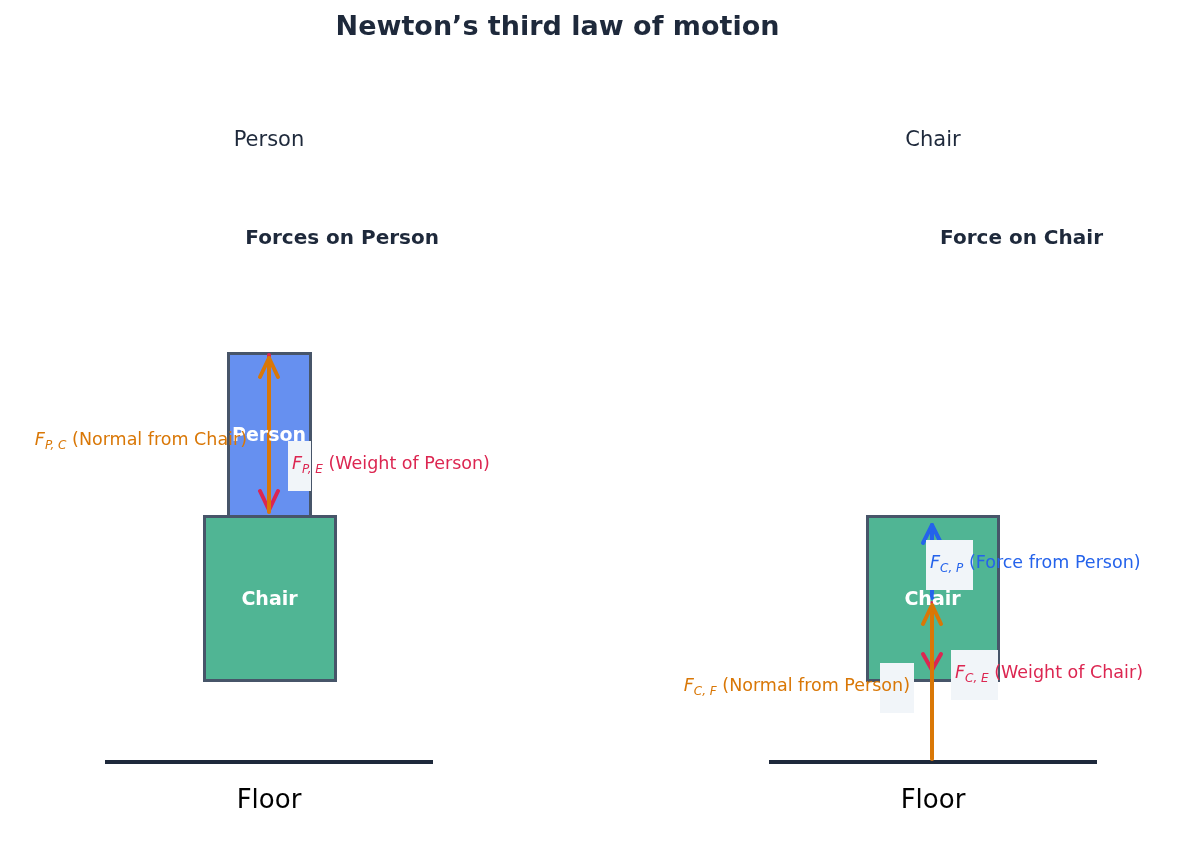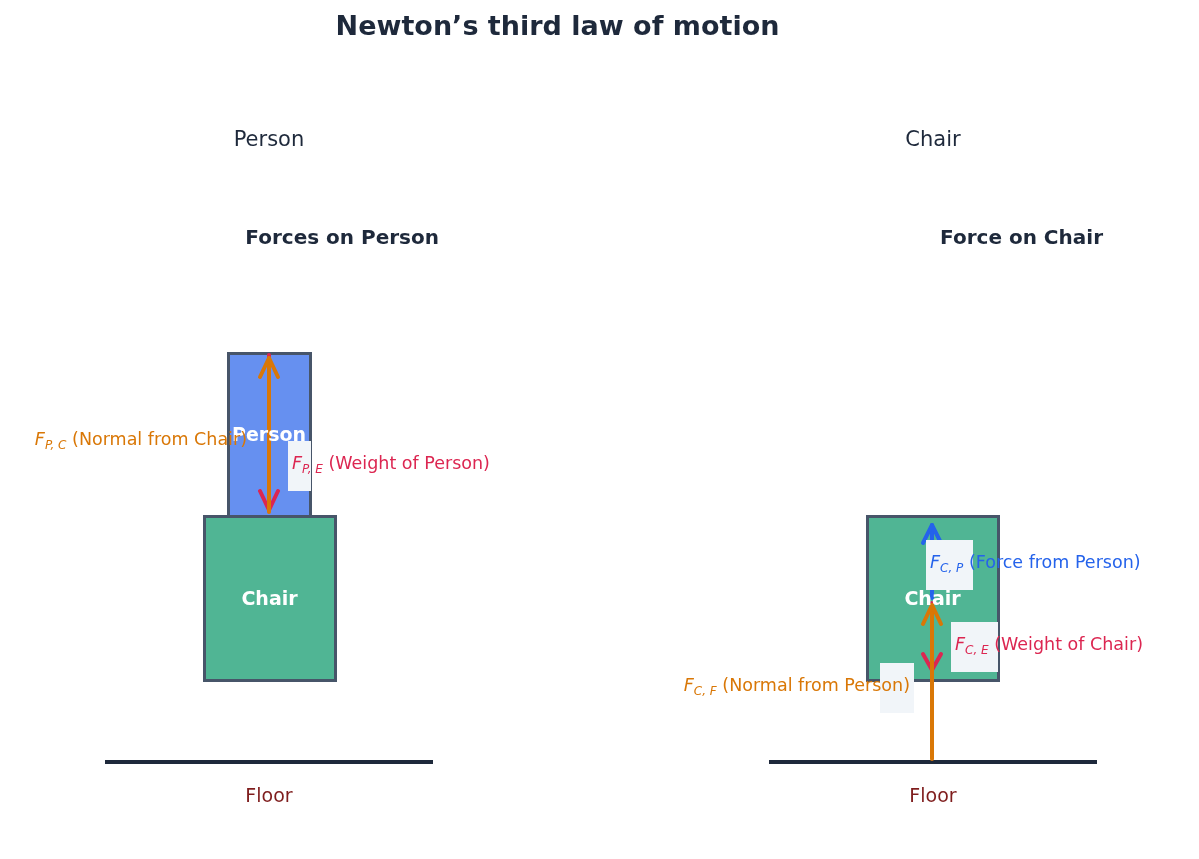--- a/index.html
+++ b/index.html
@@ -2,21 +2,21 @@
 <html><head>
   <meta charset="utf-8">
   <style>
     html, body { margin: 0; padding: 0; background: #ffffff; }
     body { width: 1199px; height: 859px; position: relative; overflow: hidden; font-family: "DejaVu Sans", sans-serif; }
     .abs { position: absolute; }
     .title { left: 0; width: 1115px; top: 10px; text-align: center; font-size: 27px; font-weight: bold; color: #1e293b; }
     .obj-title { font-size: 21px; color: #1e293b; text-align: center; width: 300px; }
     .panel-title { font-size: 20px; font-weight: bold; color: #1e293b; text-align: right; width: 340px; }
     .box-label { font-size: 19px; font-weight: bold; color: #ffffff; text-align: center; }
-    .floor-label { font-size: 19px; color: #7f1d1d; text-align: center; width: 200px; }
+    .floor-label { font-size: 26px; color: #000000; text-align: center; width: 200px; }
     .flabel { font-size: 17.5px; white-space: nowrap; line-height: 32px; padding: 6px 4px; }
     .flabel .sym { font-style: italic; }
     .flabel .sub { font-style: italic; font-size: 12px; vertical-align: -4px; }
     svg { position: absolute; left: 0; top: 0; }
   </style>
 </head>
 <body>
 
 <div class="abs title">Newton’s third law of motion</div>
 
@@ -74,20 +74,20 @@
 </div>
 <div class="abs flabel" style="left:288px; top:441px; color:#dc2651; background:linear-gradient(to right, #f1f5f9 0, #f1f5f9 23px, rgba(255,255,255,0) 23px);">
   <span class="sym">F</span><span class="sub">P, E</span>
   <span>(Weight of Person)</span>
 </div>
 
 <div class="abs flabel" style="left:926px; top:540px; color:#2563eb; background:linear-gradient(to right, #f1f5f9 0, #f1f5f9 47px, rgba(255,255,255,0) 47px);">
   <span class="sym">F</span><span class="sub">C, P</span>
   <span>(Force from Person)</span>
 </div>
-<div class="abs flabel" style="left:951px; top:622px; color:#dc2651; background:linear-gradient(to right, #f1f5f9 0, #f1f5f9 47px, rgba(255,255,255,0) 47px);">
+<div class="abs flabel" style="left:951px; top:650px; color:#dc2651; background:linear-gradient(to right, #f1f5f9 0, #f1f5f9 47px, rgba(255,255,255,0) 47px);">
   <span class="sym">F</span><span class="sub">C, E</span>
   <span>(Weight of Chair)</span>
 </div>
 <div class="abs flabel" style="right:285px; top:663px; color:#d97706; background:linear-gradient(to right, rgba(255,255,255,0) 0, rgba(255,255,255,0) 200px, #f1f5f9 200px);">
   <span class="sym">F</span><span class="sub">C, F</span>
   <span>(Normal from Person)</span>
 </div>
 
 </body></html>

